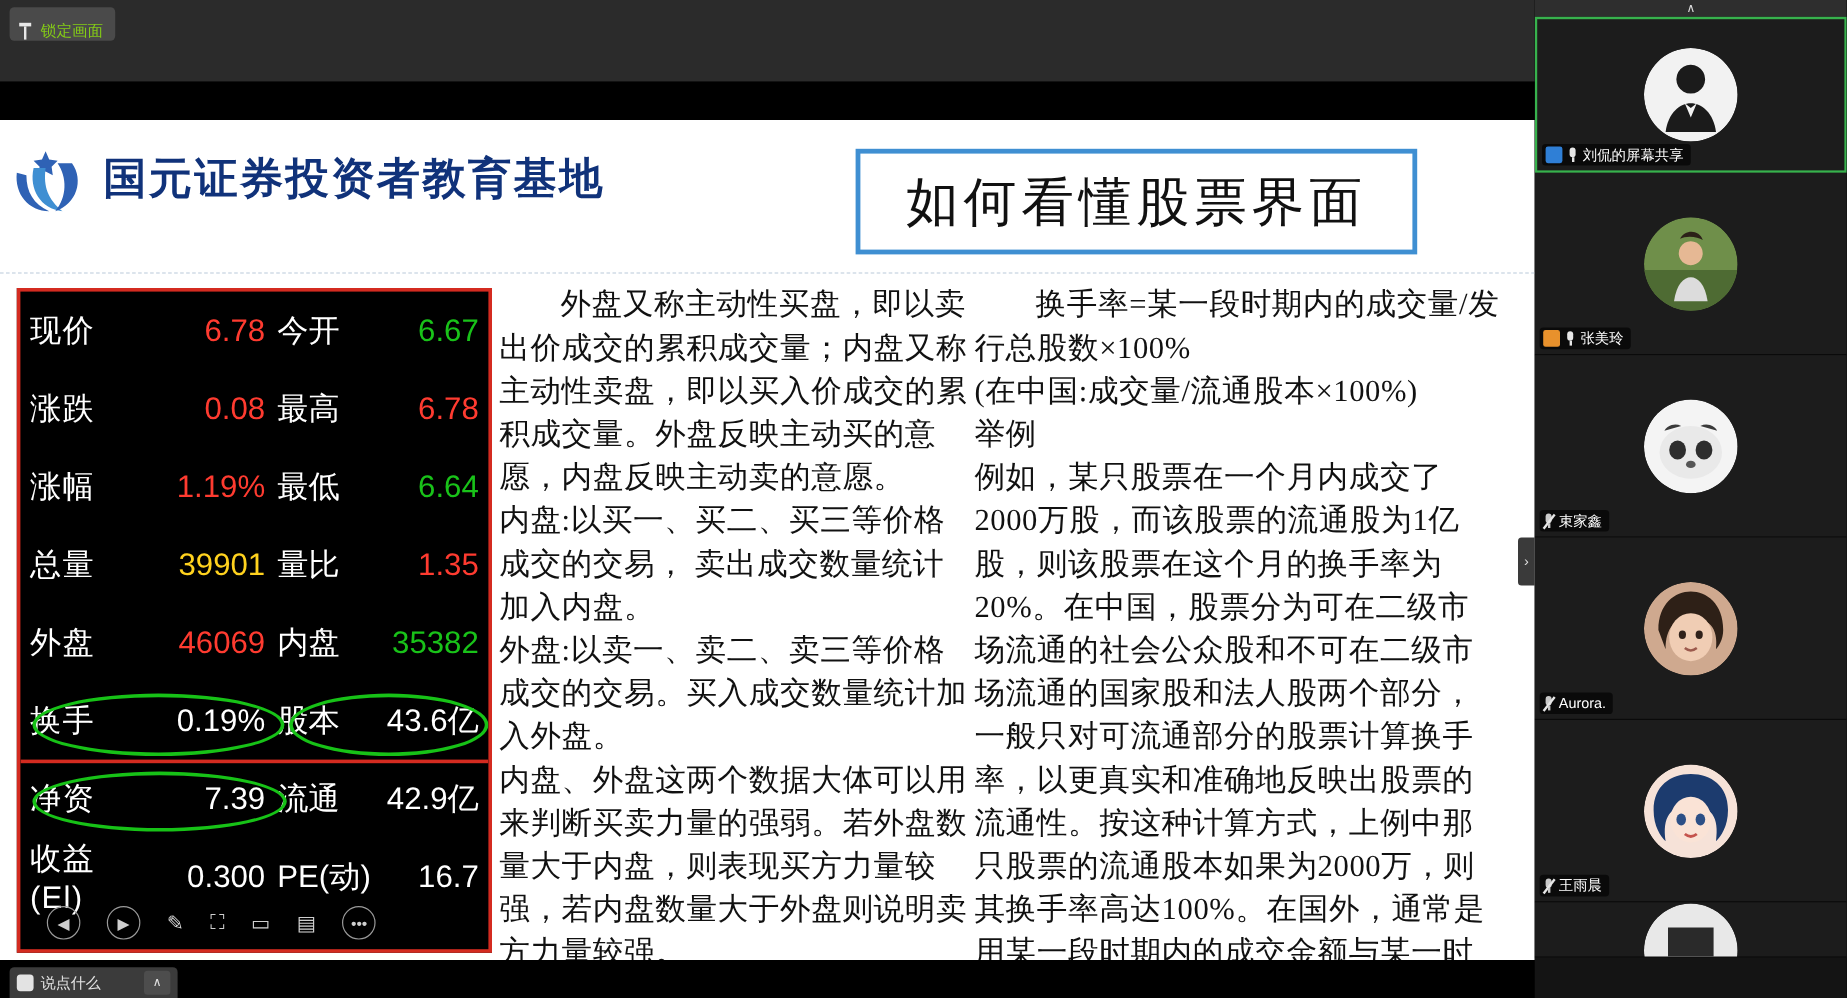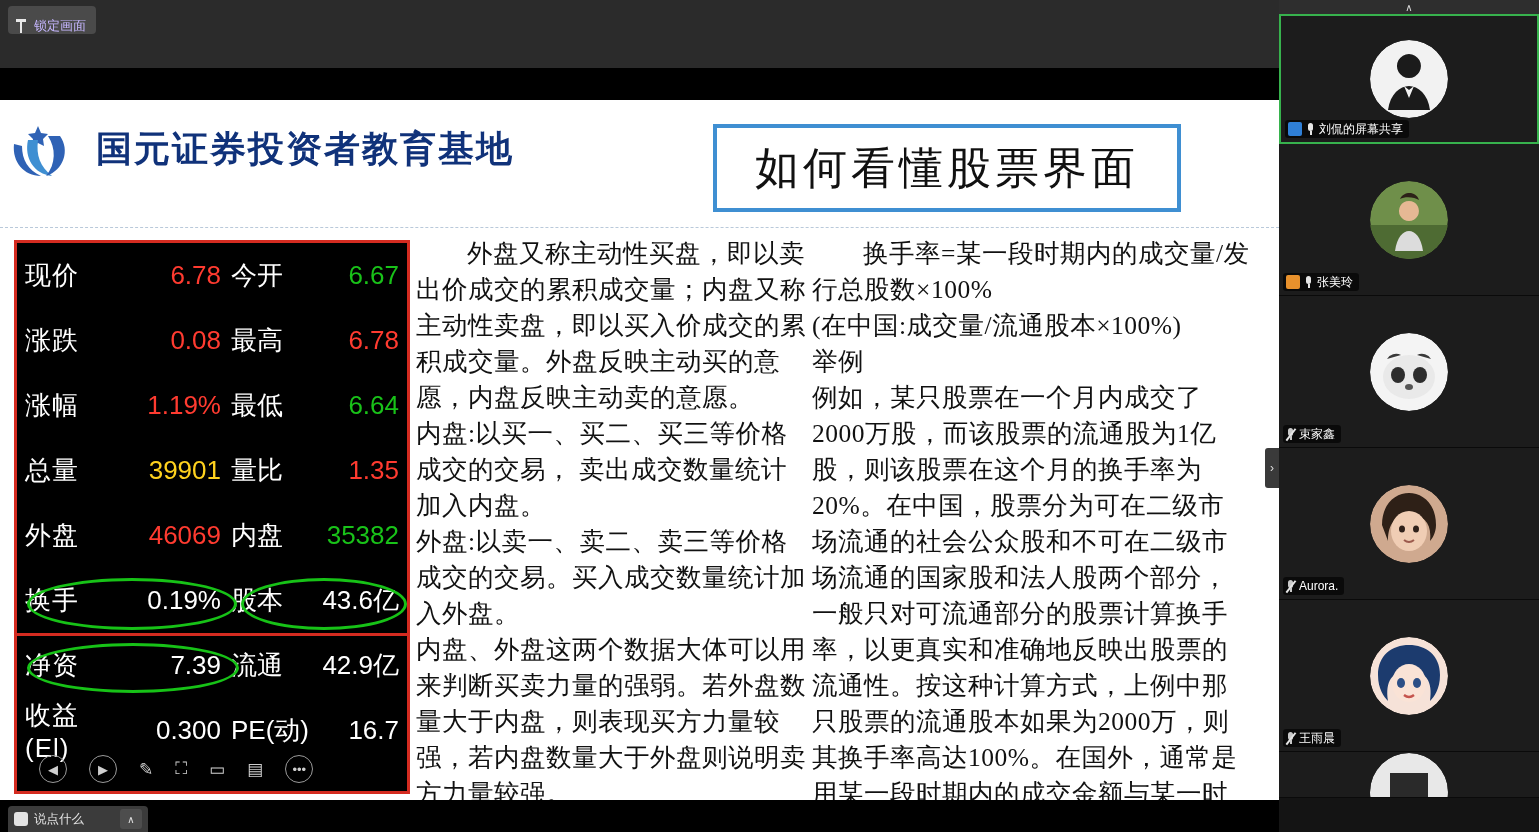--- a/index.html
+++ b/index.html
@@ -21,21 +21,21 @@
     width: 1279px; height: 68px;
     background: #2b2b2b;
   }
   .lock-pill {
     position: absolute; left: 8px; top: 6px;
     height: 28px;
     display: flex; align-items: center; gap: 6px;
     padding: 12px 10px 0 6px;
     background: #4a4a4a;
     border-radius: 4px;
-    color: #c4b5fd;
+    color: #84cc16;
     font-size: 13px;
     line-height: 28px;
   }
   .pin-icon { display:inline-block; width: 14px; height: 16px; position: relative; }
   .pin-icon::before {
     content: ""; position: absolute; left: 2px; top: 1px;
     width: 10px; height: 3px; background: #e8e8e8;
   }
   .pin-icon::after {
     content: ""; position: absolute; left: 6px; top: 4px;
@@ -62,21 +62,21 @@
     border-bottom: 1px dashed #b9c9da;
   }
   .logo-wrap {
     position: absolute; left: 8px; top: 18px;
     display: flex; align-items: center; gap: 10px;
   }
   .logo-mark { width: 68px; height: 62px; position: relative; }
   .brand-cn {
     font-family: "Liberation Serif", serif;
     font-size: 36px; font-weight: bold; color: #10327a;
-    letter-spacing: 2px; line-height: 42px; margin-left: 10px;
+    letter-spacing: 2px; line-height: 42px;
   }
   .brand-en {
     font-size: 14.5px; color: #10327a; letter-spacing: 0.6px;
     line-height: 18px;
   }
   .title-box {
     position: absolute; left: 713px; top: 24px;
     width: 468px; height: 88px;
     border: 4px solid #3f8fd2;
     background: #fff;

